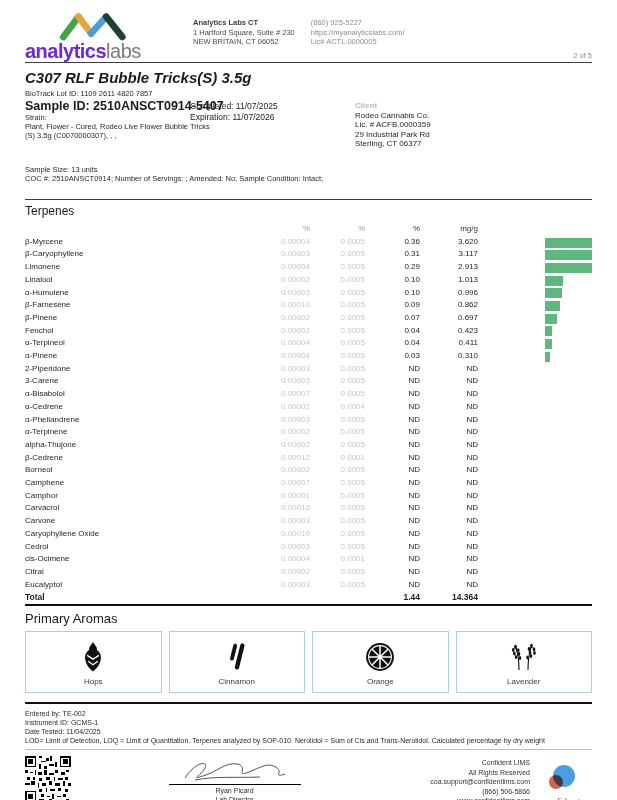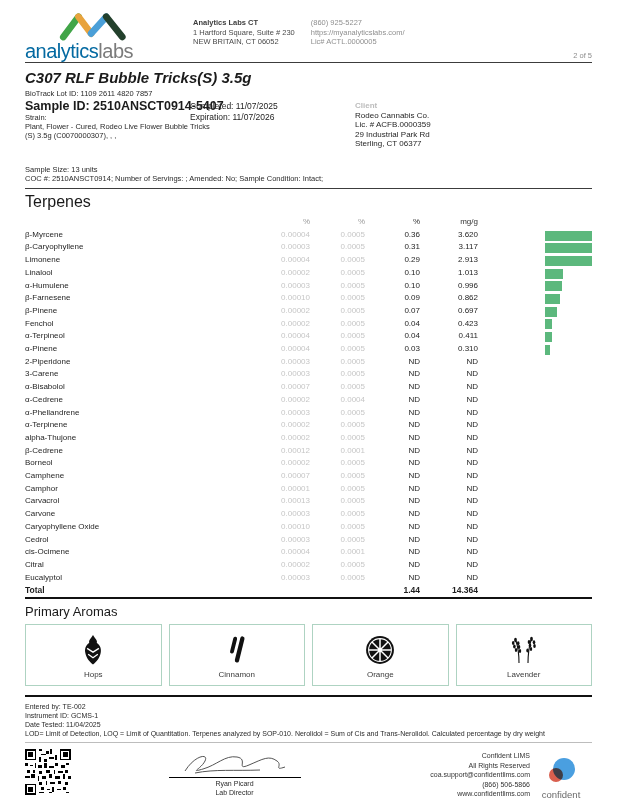--- a/index.html
+++ b/index.html
@@ -5,21 +5,21 @@
   * { box-sizing: border-box; margin: 0; padding: 0; }
   html,body { width: 617px; height: 800px; background:#fff; overflow:hidden;
     font-family:"Liberation Sans", sans-serif; color:#1f1f1f; }
   .page { width:617px; height:800px; padding:10px 25px 0 25px; position:relative; }
 
   
   .hdr { display:flex; align-items:flex-start; height:52px; }
   .logo { width:148px; }
   .logo svg { display:block; margin-left:28px; }
   .logo-text { font-size:20px; letter-spacing:-0.5px; line-height:18px; }
-  .logo-text .g { color:#0369a1; font-weight:400;text-align:right; }
+  .logo-text .g { color:#6d28d9; font-weight:700;text-align:right; }
   .logo-text .l { color:#7b7b7b; font-weight:400; }
   .labcol { font-size:7.5px; line-height:9.5px; margin-left:20px; margin-top:8px; color:#4a4a4a; }
   .labcol .b { font-weight:700; color:#3d3d3d; }
   .labcol2 { margin-left:16px; color:#8f8f8f; }
   .hdr-right { margin-left:auto; text-align:right; display:flex; flex-direction:column; height:50px; }
   .coa-title { font-size:15px; color:#8c8c8c; margin-top:6px; }
   .page-num { font-size:7.5px; color:#8c8c8c; margin-top:auto; }
   .rule { border:none; height:0; }
   .rule-dark { border-top:1px solid #3c3c3c; }
   .rule-black2 { border-top:2px solid #111; }
@@ -32,21 +32,21 @@
   .info-zone { position:relative; height:60px; margin-top:1px; }
   .sample-id { font-size:12.5px; font-weight:700; color:#1b1b1b; }
   .strain-desc { width:195px; }
   .dates { position:absolute; left:165px; top:2px; font-size:8.5px; line-height:11px; color:#222; }
   .client { position:absolute; left:330px; top:2px; font-size:8px; line-height:9.5px; }
   .client .lbl { color:#bcbcbc; font-weight:700; }
   .client .nm { font-weight:400; }
   .sizeline { margin-top:6px; }
 
   
-  .sect-title { font-size:16px; color:#1a1a1a; margin:4px 0 5px 0; }
+  .sect-title { font-size:12px; color:#1a1a1a; margin:4px 0 5px 0; }
   table { border-collapse:collapse; width:567px; table-layout:fixed; }
   th, td { font-size:8px; line-height:12.7px; height:12.7px; padding:0; white-space:nowrap; overflow:hidden; }
   thead .hrow th { font-weight:700; color:#111; border-bottom:2px solid #000; font-size:8.5px; }
   thead .hrow th.c-lod, thead .hrow th.c-loq { color:#b5b5b5; font-weight:400; }
   thead .urow td { color:#9a9a9a; }
   thead .urow td.c-pct, thead .urow td.c-mgg { color:#333; }
   .c-analyte { width:200px; text-align:left; }
   .c-cas     { width:45px;  text-align:left; }
   .c-lod     { width:40px;  text-align:right; }
   .c-loq     { width:55px;  text-align:right; }
@@ -124,21 +124,21 @@
     <div class="client">
       <div class="lbl">Client</div>
       <div class="nm">Rodeo Cannabis Co.</div>
       <div>Lic. # ACFB.0000359</div>
       <div>29 Industrial Park Rd</div>
       <div>Sterling, CT 06377</div>
     </div>
   </div>
 
   <div class="tiny sizeline">Sample Size: 13 units</div>
-  <div class="tiny" style="margin-bottom:5px;">COC #: 2510ANSCT0914; Number of Servings: ; Amended: No; Sample Condition: Intact;</div>
+  <div class="tiny" style="margin-bottom:16px;">COC #: 2510ANSCT0914; Number of Servings: ; Amended: No; Sample Condition: Intact;</div>
 
   <div class="rule rule-dark"></div>
   <div class="sect-title">Terpenes</div>
 
   <table>
     <thead>
       <tr class="urow">
         <td class="c-analyte"></td>
         <td class="c-cas"></td>
         <td class="c-lod">%</td>

